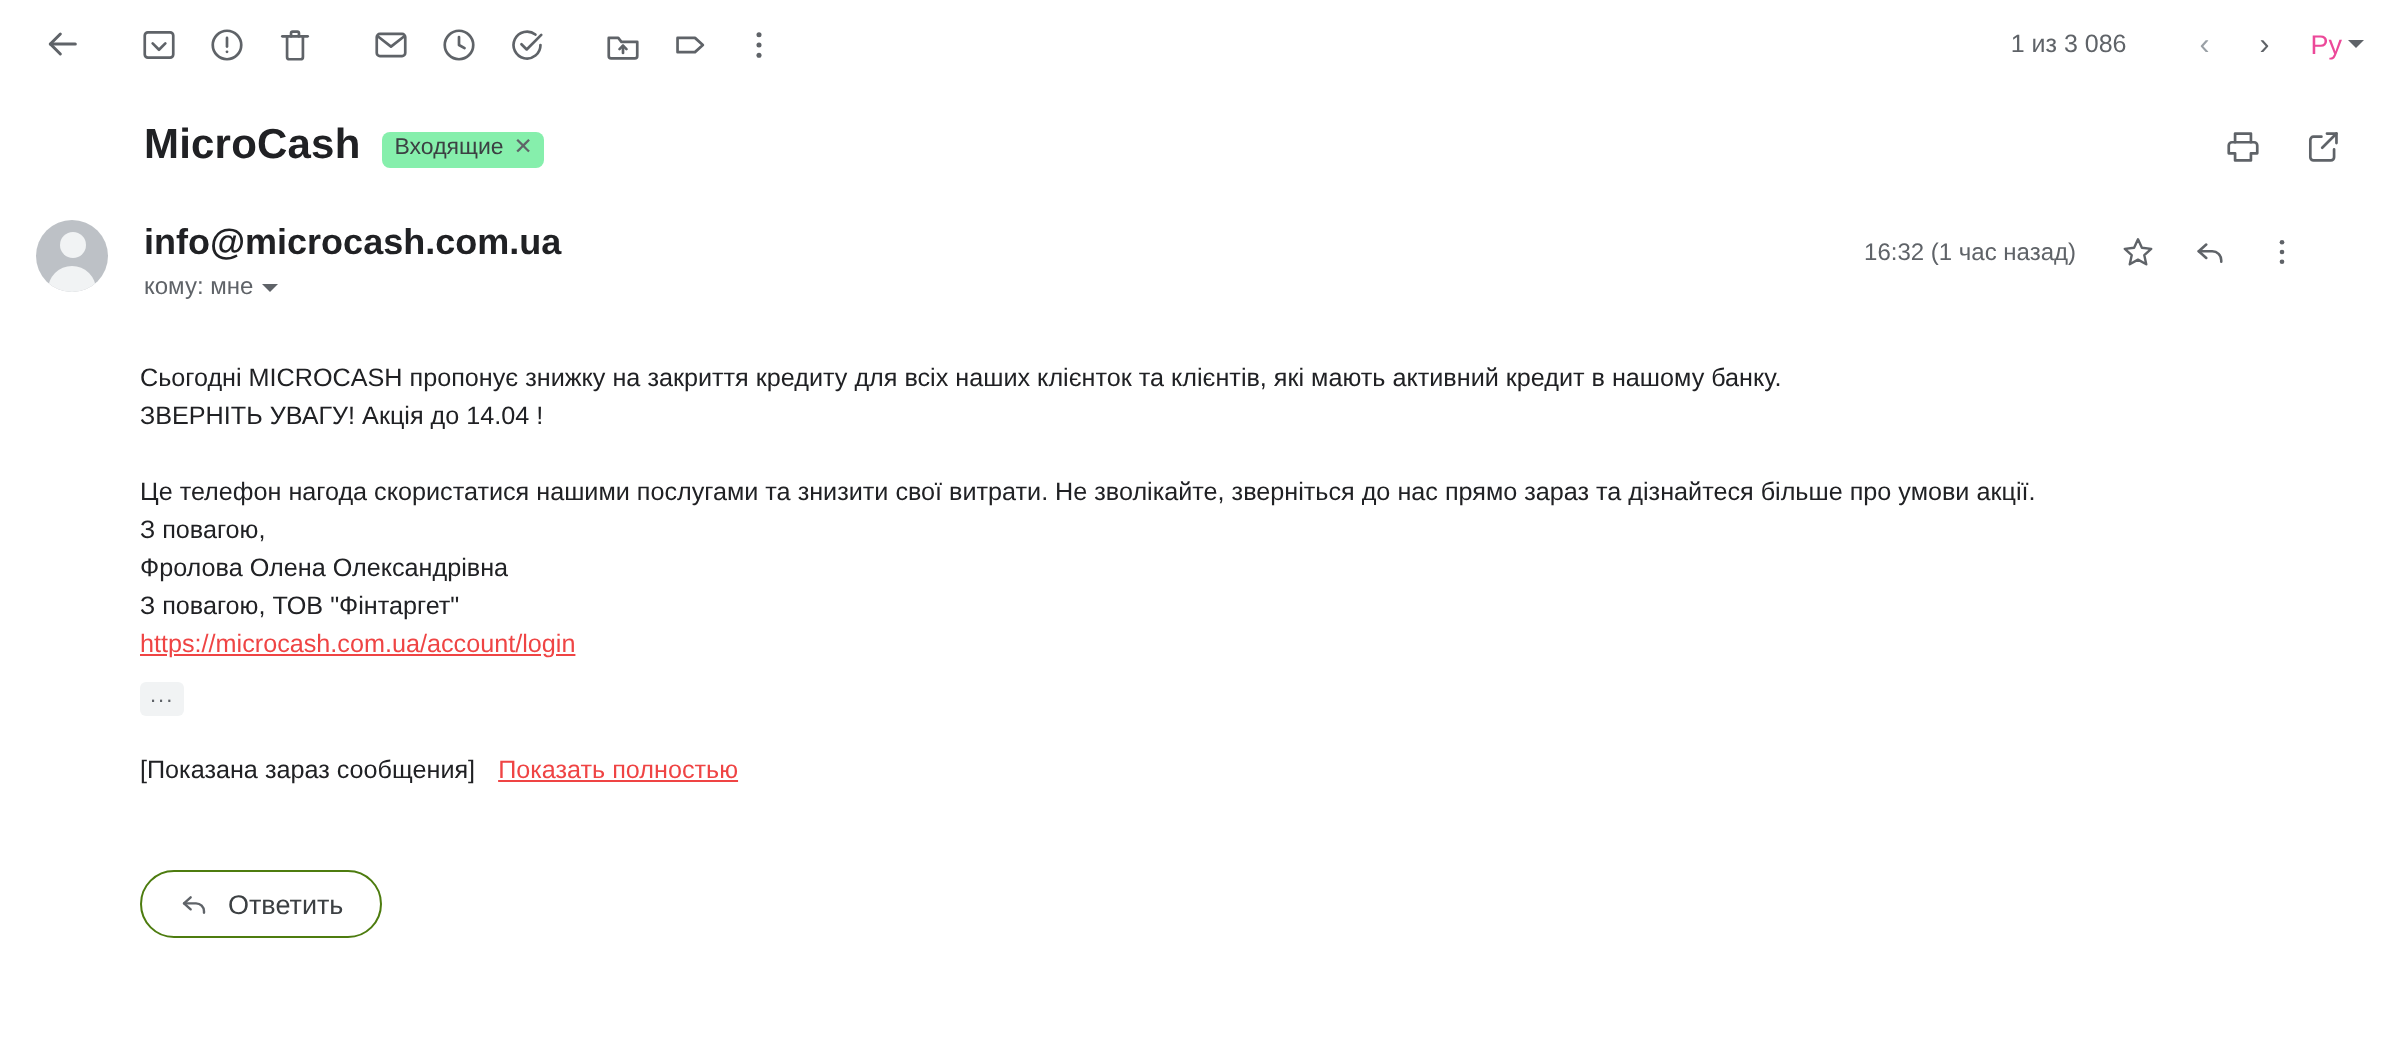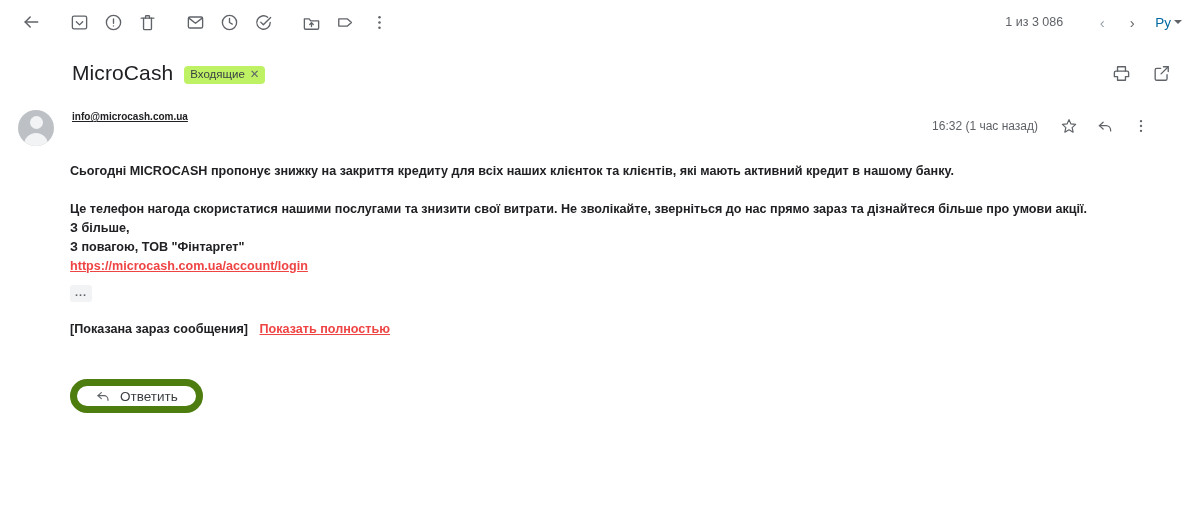--- a/index.html
+++ b/index.html
@@ -64,48 +64,48 @@
     font-size: 15px;
   }
   .pager-arrow.enabled { color: #5f6368; }
   .kbd-toggle {
     display: flex;
     align-items: center;
     gap: 3px;
     margin-left: 8px;
     margin-right: 4px;
     font-size: 13.5px;
-    color: #0369a1;
+    color: #ec4899;
     cursor: pointer;
   }
   .caret-down {
     width: 0; height: 0;
     border-left: 4px solid transparent;
     border-right: 4px solid transparent;
     border-top: 4px solid #5f6368;
   }
 
   
   .subject-row {
     display: flex;
     align-items: center;
     padding: 12px 22px 0 72px;
     box-sizing: border-box;
   }
   .subject {
     font-size: 21px;
-    font-weight: 400;
+    font-weight: 700;
     color: #202124;
     letter-spacing: 0.1px;
   }
   .label-chip {
     display: inline-flex;
     align-items: center;
     gap: 5px;
-    background: #bef264;
+    background: #86efac;
     color: #3c4043;
     font-size: 11.5px;
     border-radius: 4px;
     padding: 3px 6px;
     margin-left: 11px;
     line-height: 1;
     position: relative;
     top: 2px;
   }
   .chip-x {
@@ -150,24 +150,23 @@
     border-radius: 12px 12px 0 0;
     background: #f1f3f4;
     left: 6px; top: 23px;
   }
   .sender-block {
     margin-left: 18px;
     flex: 1 1 auto;
     padding-top: 1px;
   }
   .sender-email {
-    font-size: 10px;
+    font-size: 18px;
     font-weight: bold;
     color: #202124;
-    text-decoration: underline;
   }
   .to-line {
     font-size: 12px;
     color: #5f6368;
     margin-top: 4px;
     display: flex;
     align-items: center;
     gap: 4px;
   }
   .to-caret {
@@ -197,26 +196,25 @@
     display: flex;
     align-items: center;
     justify-content: center;
     border-radius: 50%;
     color: #5f6368;
     cursor: pointer;
   }
 
   
   .body-text {
-    margin: 16px 0 0 70px;
+    margin: 30px 0 0 70px;
     font-size: 12.6px;
     line-height: 19px;
     color: #202124;
     max-width: 1090px;
-    font-weight: bold;
   }
   .body-text p { margin: 0; }
   .gap { height: 19px; }
   .redaction {
     display: inline-block;
     width: 38px;
     height: 19px;
     background: #000000;
     vertical-align: -5px;
     margin-left: 2px;
@@ -247,21 +245,21 @@
   
   .actions {
     margin: 40px 0 0 70px;
     display: flex;
     gap: 12px;
   }
   .action-btn {
     display: inline-flex;
     align-items: center;
     gap: 9px;
-    border: 7px solid #4d7c0f;
+    border: 1px solid #4d7c0f;
     border-radius: 18px;
     height: 34px;
     padding: 0 18px;
     font-size: 13.5px;
     color: #3c4043;
     background: #fff;
     cursor: pointer;
     box-sizing: border-box;
   }
   svg { display: block; }
@@ -388,20 +386,24 @@
   </span>
 </div>
 
 <div class="msg">
 
   <div class="msg-head">
     <div class="avatar"></div>
 
     <div class="sender-block">
       <div class="sender-email">info@microcash.com.ua</div>
+      <div class="to-line">
+        <span>кому: мне</span>
+        <span class="to-caret"></span>
+      </div>
     </div>
 
     <div class="head-right">
       <span class="time">16:32 (1 час назад)</span>
       <span class="hr-btn">
         <svg width="18" height="18" viewBox="0 0 24 24" fill="none" stroke="#5f6368" stroke-width="1.6" stroke-linejoin="round">
           <polygon points="12 3.5 14.6 9.2 20.8 9.9 16.2 14.1 17.5 20.2 12 17.1 6.5 20.2 7.8 14.1 3.2 9.9 9.4 9.2"></polygon>
         </svg>
       </span>
       <span class="hr-btn">
@@ -415,23 +417,25 @@
           <circle cx="12" cy="5.5" r="1.55"></circle>
             <circle cx="12" cy="12" r="1.55"></circle>
             <circle cx="12" cy="18.5" r="1.55"></circle>
         </svg>
       </span>
     </div>
   </div>
 
   <div class="body-text">
     <p>Сьогодні MICROCASH пропонує знижку на закриття кредиту  для всіх наших клієнток та клієнтів, які мають активний кредит в нашому банку.</p>
+    <p>ЗВЕРНІТЬ УВАГУ! Акція до 14.04 !</p>
     <div class="gap"></div>
     <p>Це телефон нагода скористатися нашими послугами та знизити свої витрати. Не зволікайте, зверніться до нас прямо зараз та дізнайтеся більше про умови акції.</p>
-    <p>З більше,</p>
+    <p>З повагою,</p>
+    <p>Фролова Олена Олександрівна</p>
     <p>З повагою, ТОВ "Фінтаргет"</p>
     <p>
       <a class="link" href="#">https://microcash.com.ua/account/login</a>
     </p>
     <span class="ellipsis-btn">...</span>
 
     <div class="trimmed">
       <span>[Показана зараз сообщения]</span>
       <a class="link" href="#">Показать полностью</a>
     </div>

